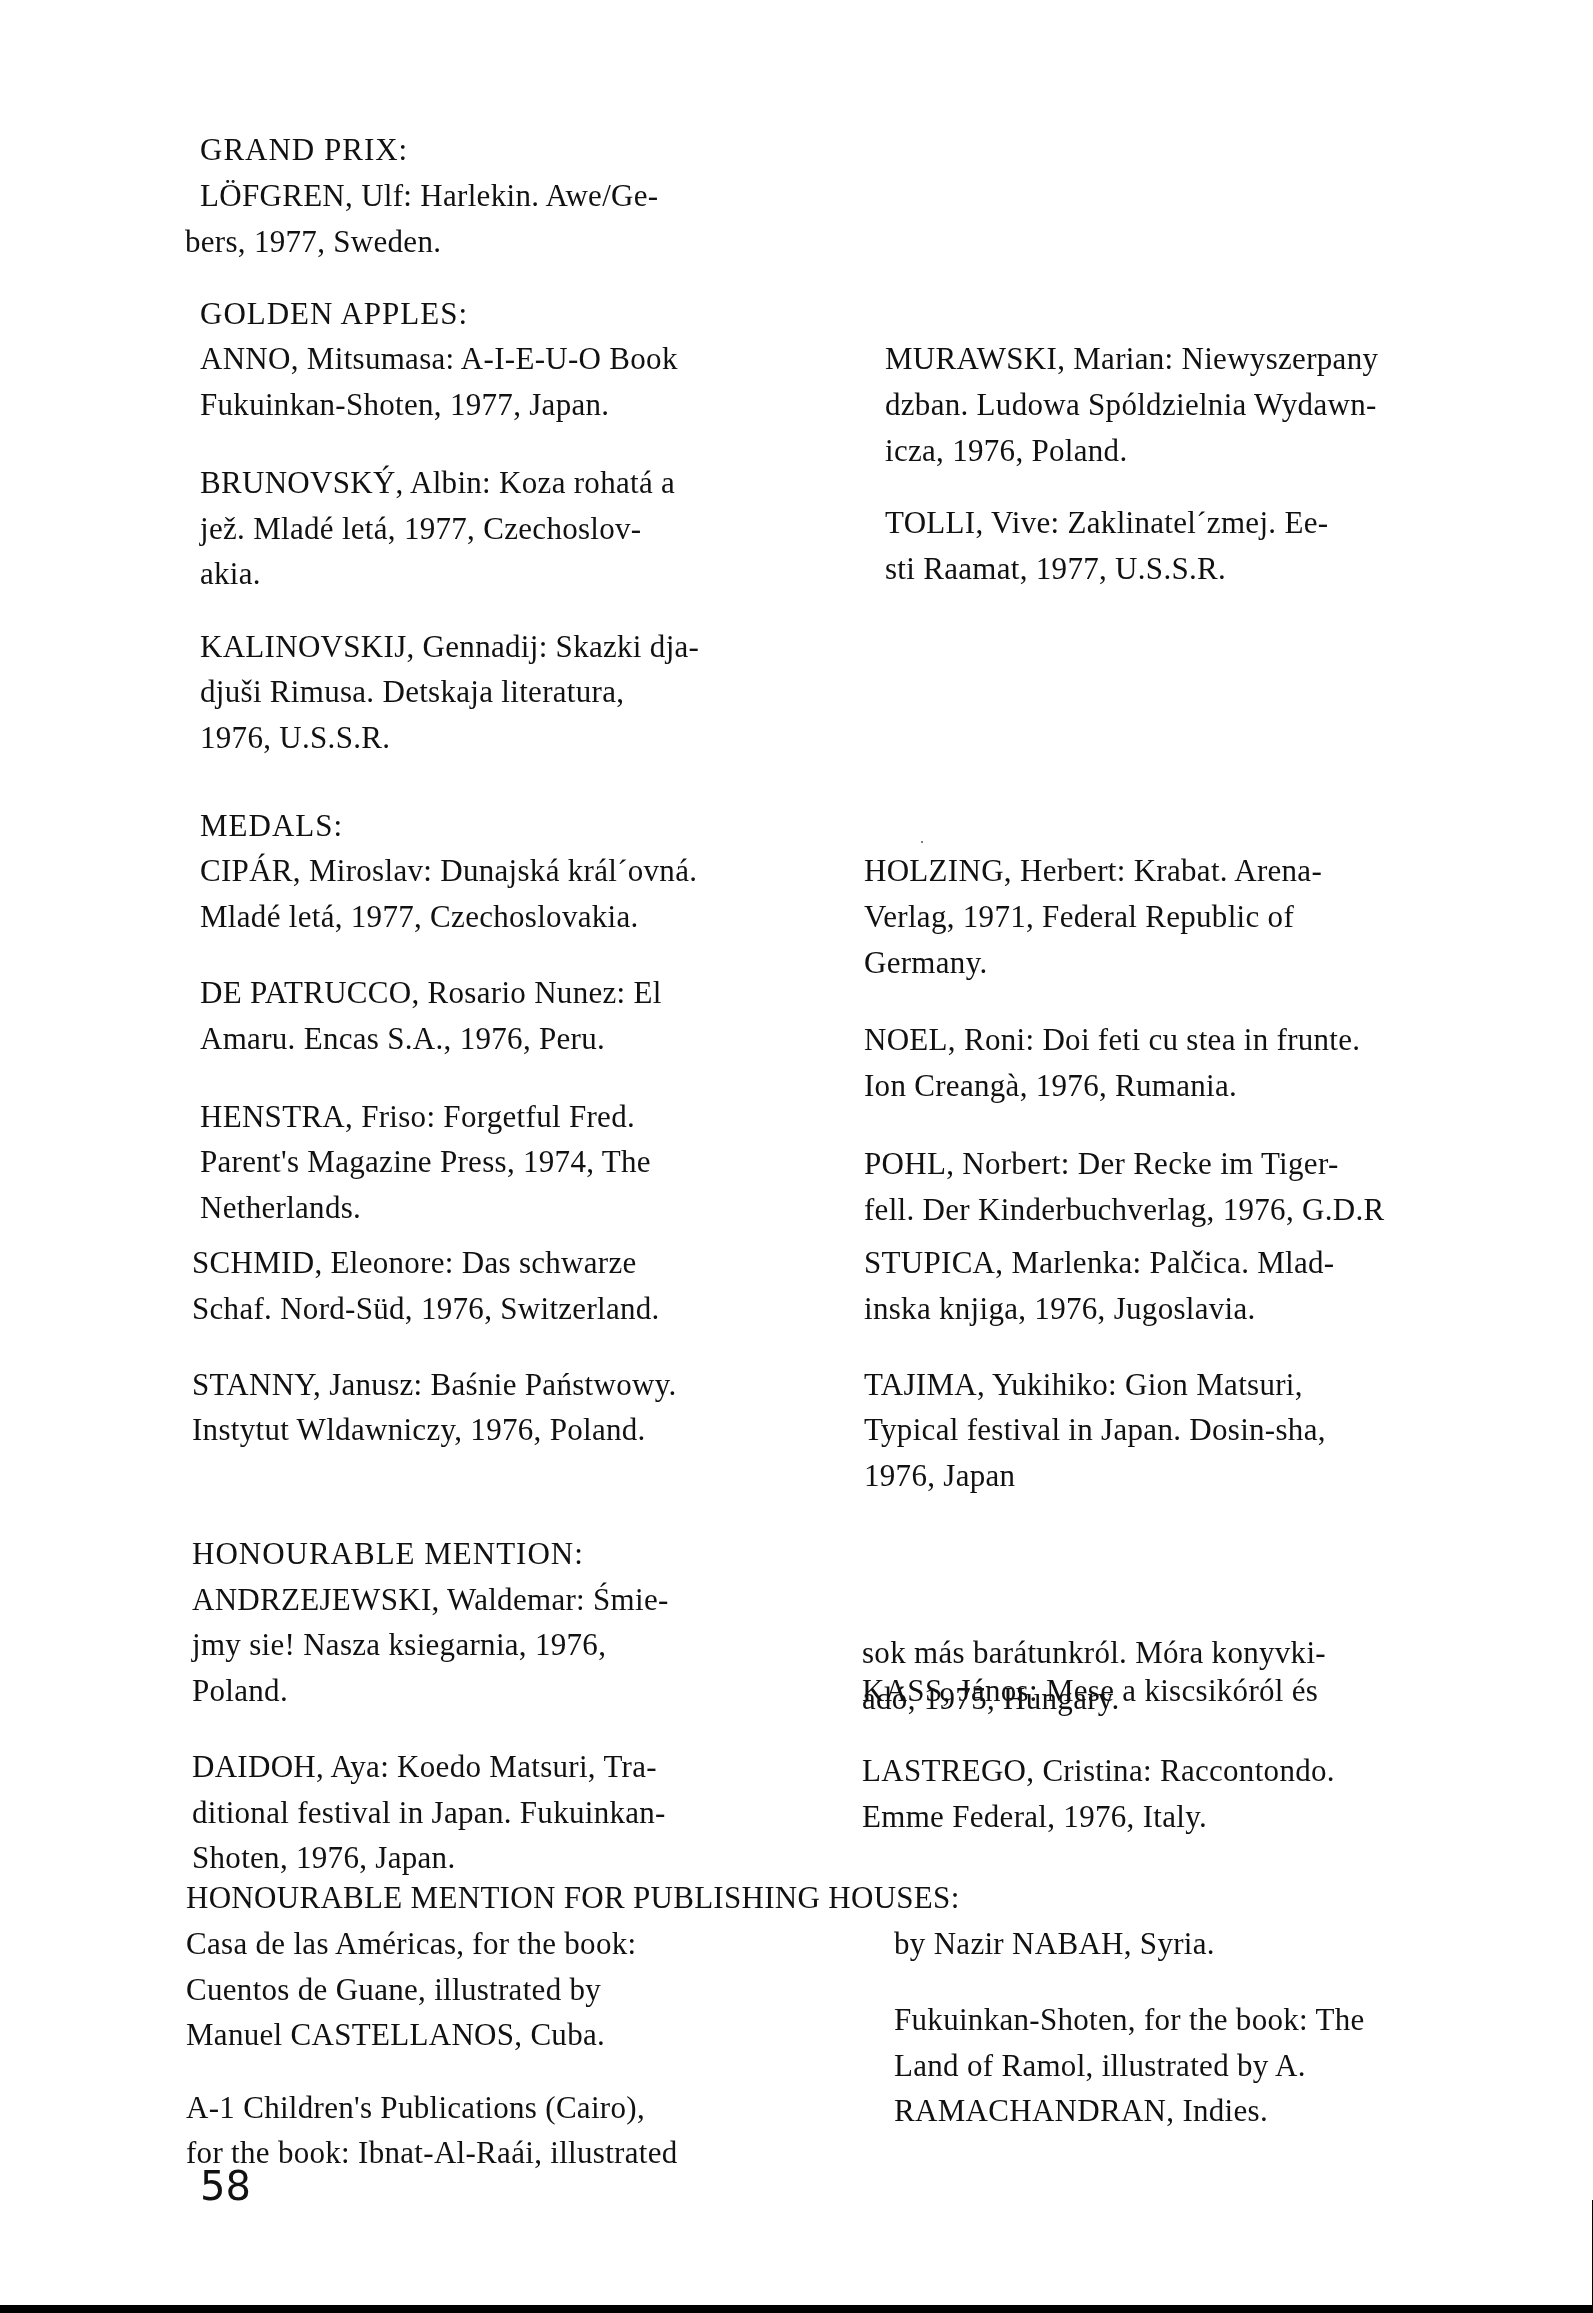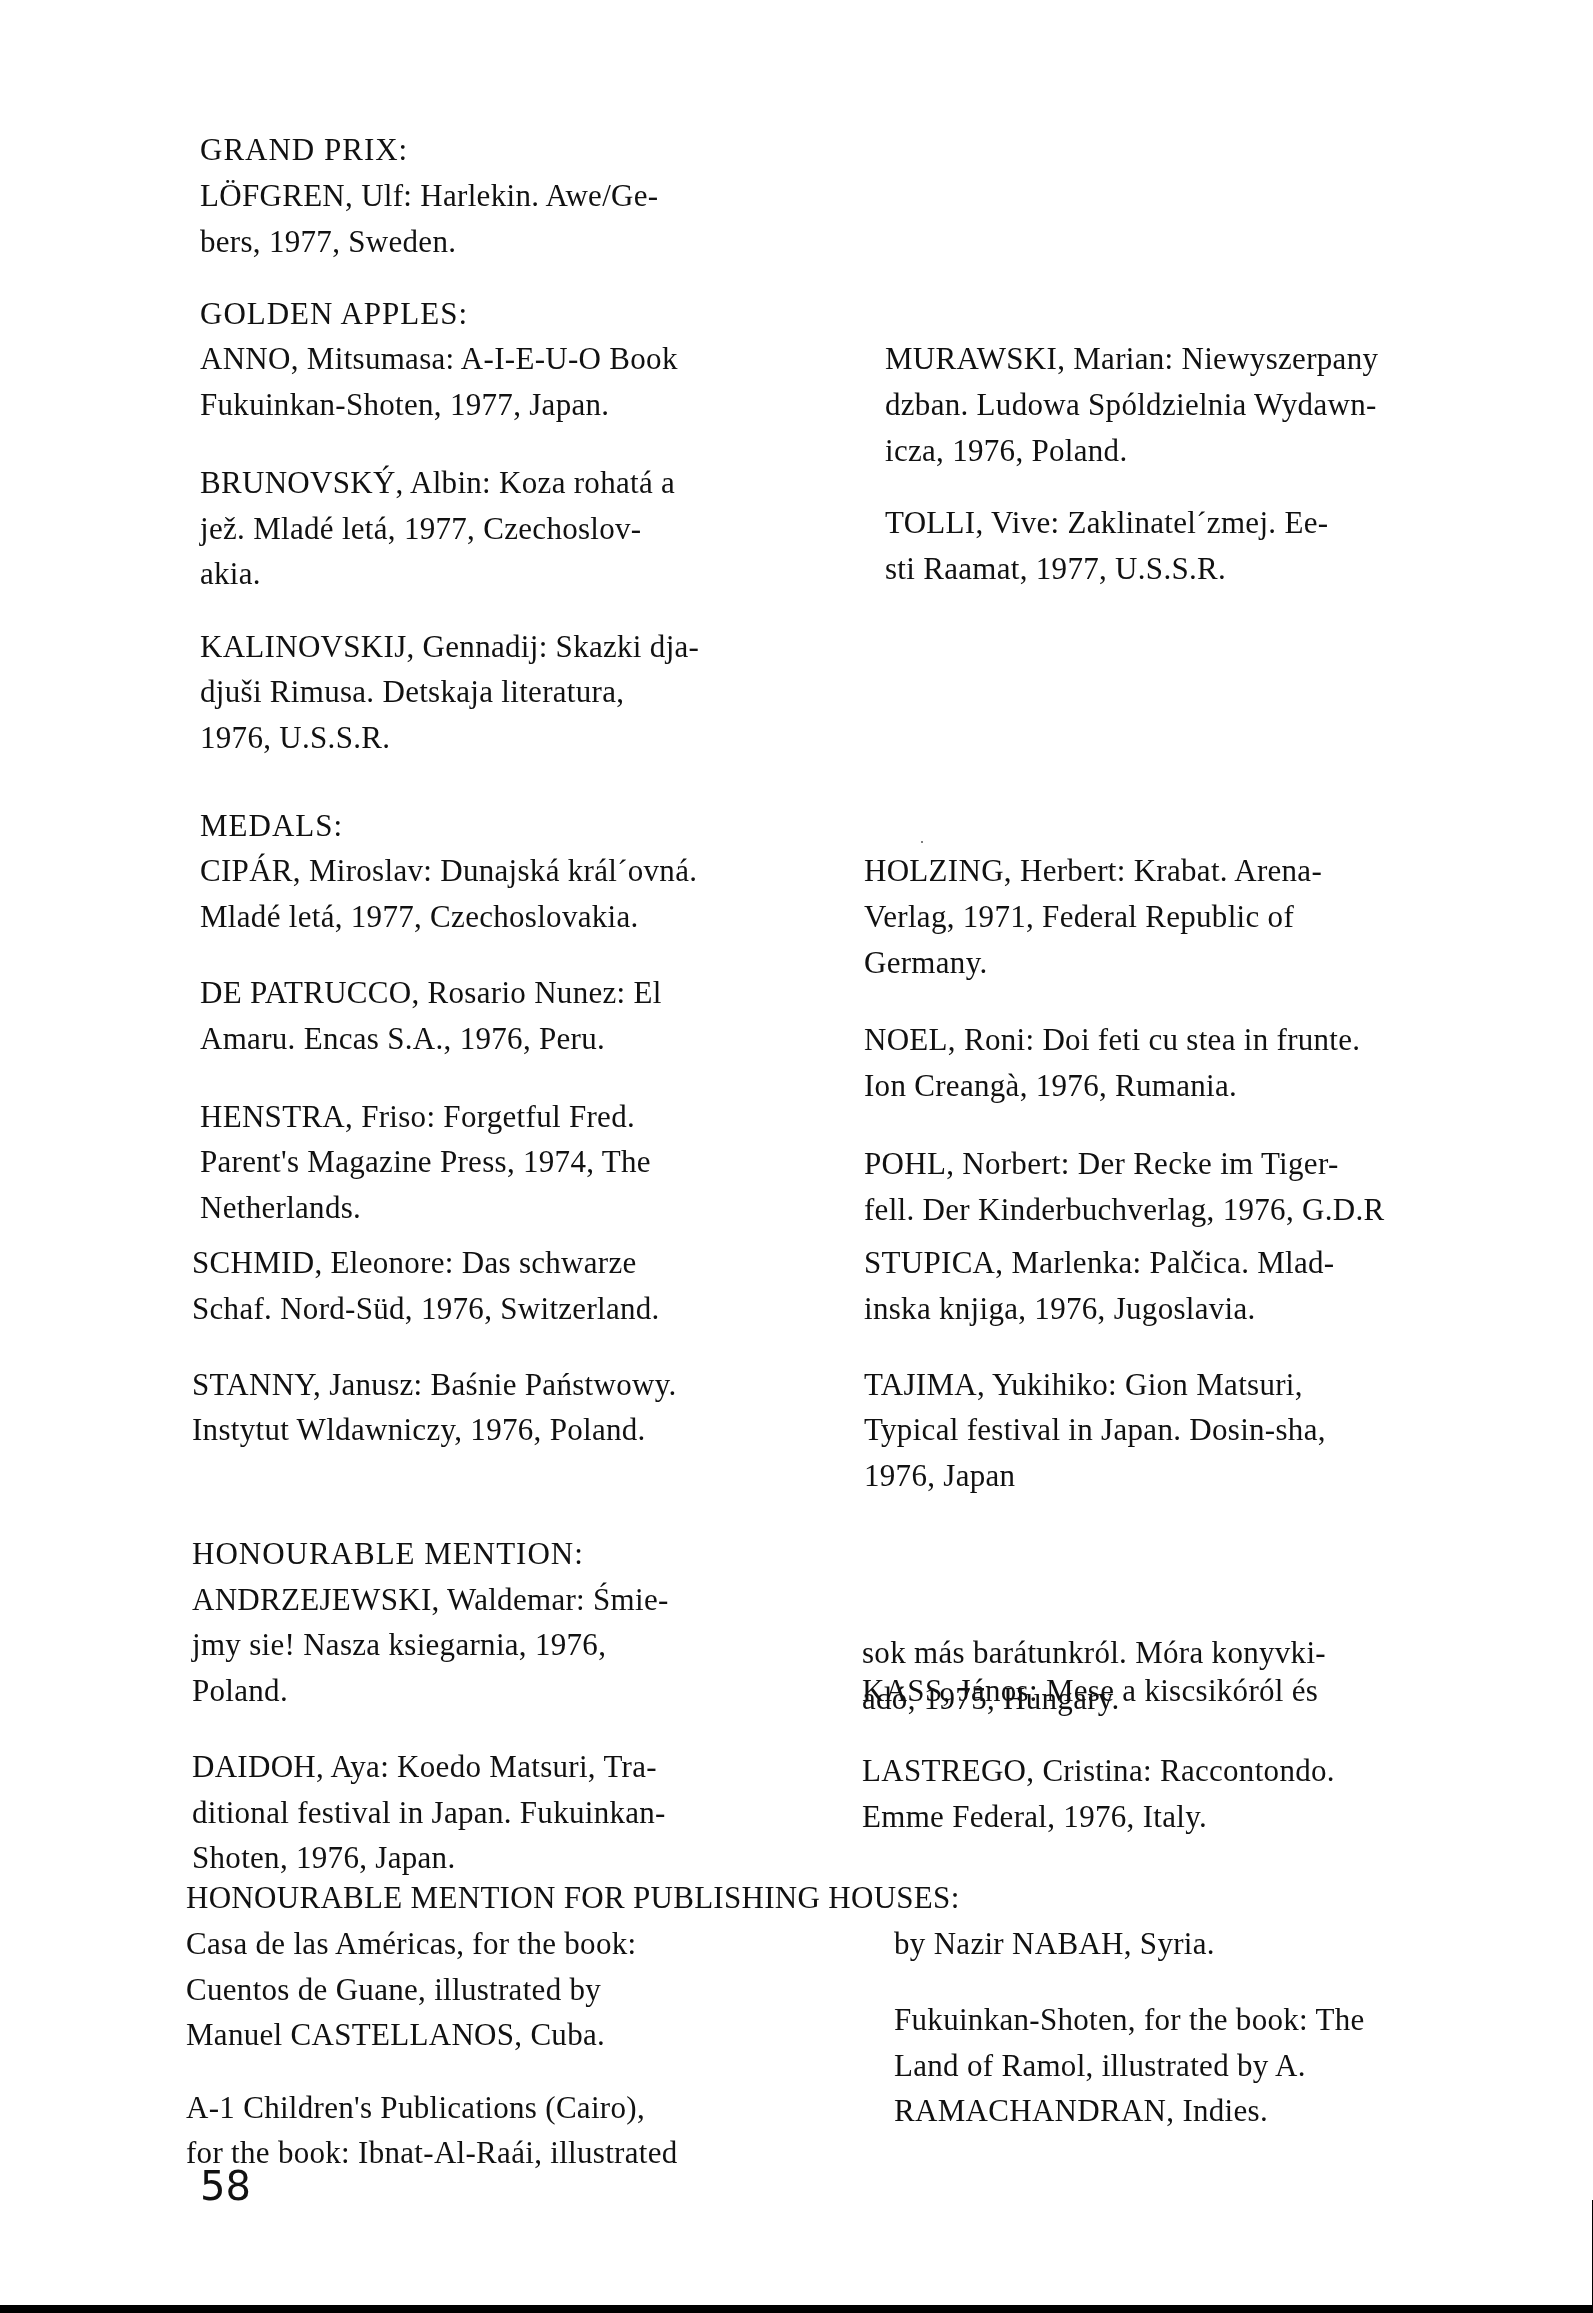--- a/index.html
+++ b/index.html
@@ -13,21 +13,21 @@
   .edge-line { position: absolute; left: 1592px; top: 2200px; width: 1px; height: 106px; background: #000000; }
   .speck { position: absolute; width: 1.9px; height: 1.9px; background: #555; border-radius: 1px; }
 </style>
 </head>
 <body>
 
 <div class="page">
 
   <div class="ln hd" style="left:200px;top:131px">GRAND PRIX:</div>
   <div class="ln" style="left:200px;top:177px">LÖFGREN, Ulf: Harlekin. Awe/Ge-</div>
-  <div class="ln" style="left:200px;top:223px">bers, 1977, Sweden.</div>
+  <div class="ln" style="left:185px;top:223px">bers, 1977, Sweden.</div>
 
   <div class="ln hd" style="left:200px;top:295px">GOLDEN APPLES:</div>
   <div class="ln" style="left:200px;top:340px">ANNO, Mitsumasa: A-I-E-U-O Book</div>
   <div class="ln" style="left:200px;top:386px">Fukuinkan-Shoten, 1977, Japan.</div>
 
   <div class="ln" style="left:200px;top:464px">BRUNOVSKÝ, Albin: Koza rohatá a</div>
   <div class="ln" style="left:200px;top:510px">jež. Mladé letá, 1977, Czechoslov-</div>
   <div class="ln" style="left:200px;top:555px">akia.</div>
 
   <div class="ln" style="left:200px;top:628px">KALINOVSKIJ, Gennadij: Skazki dja-</div>

